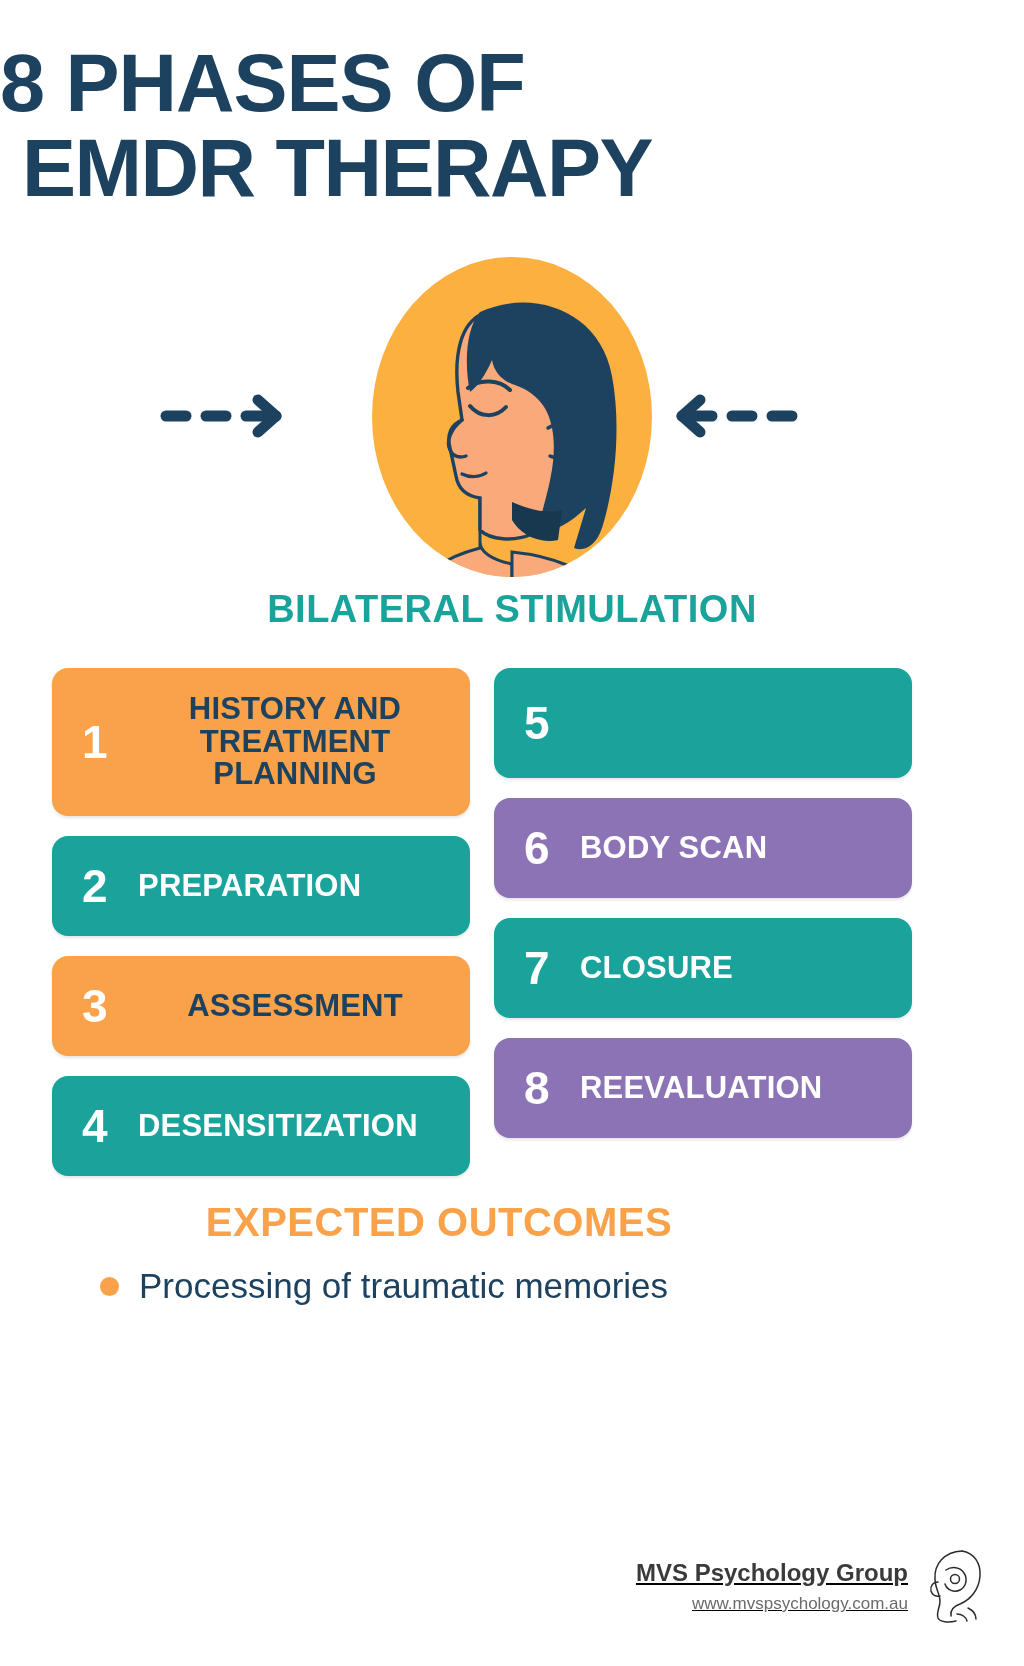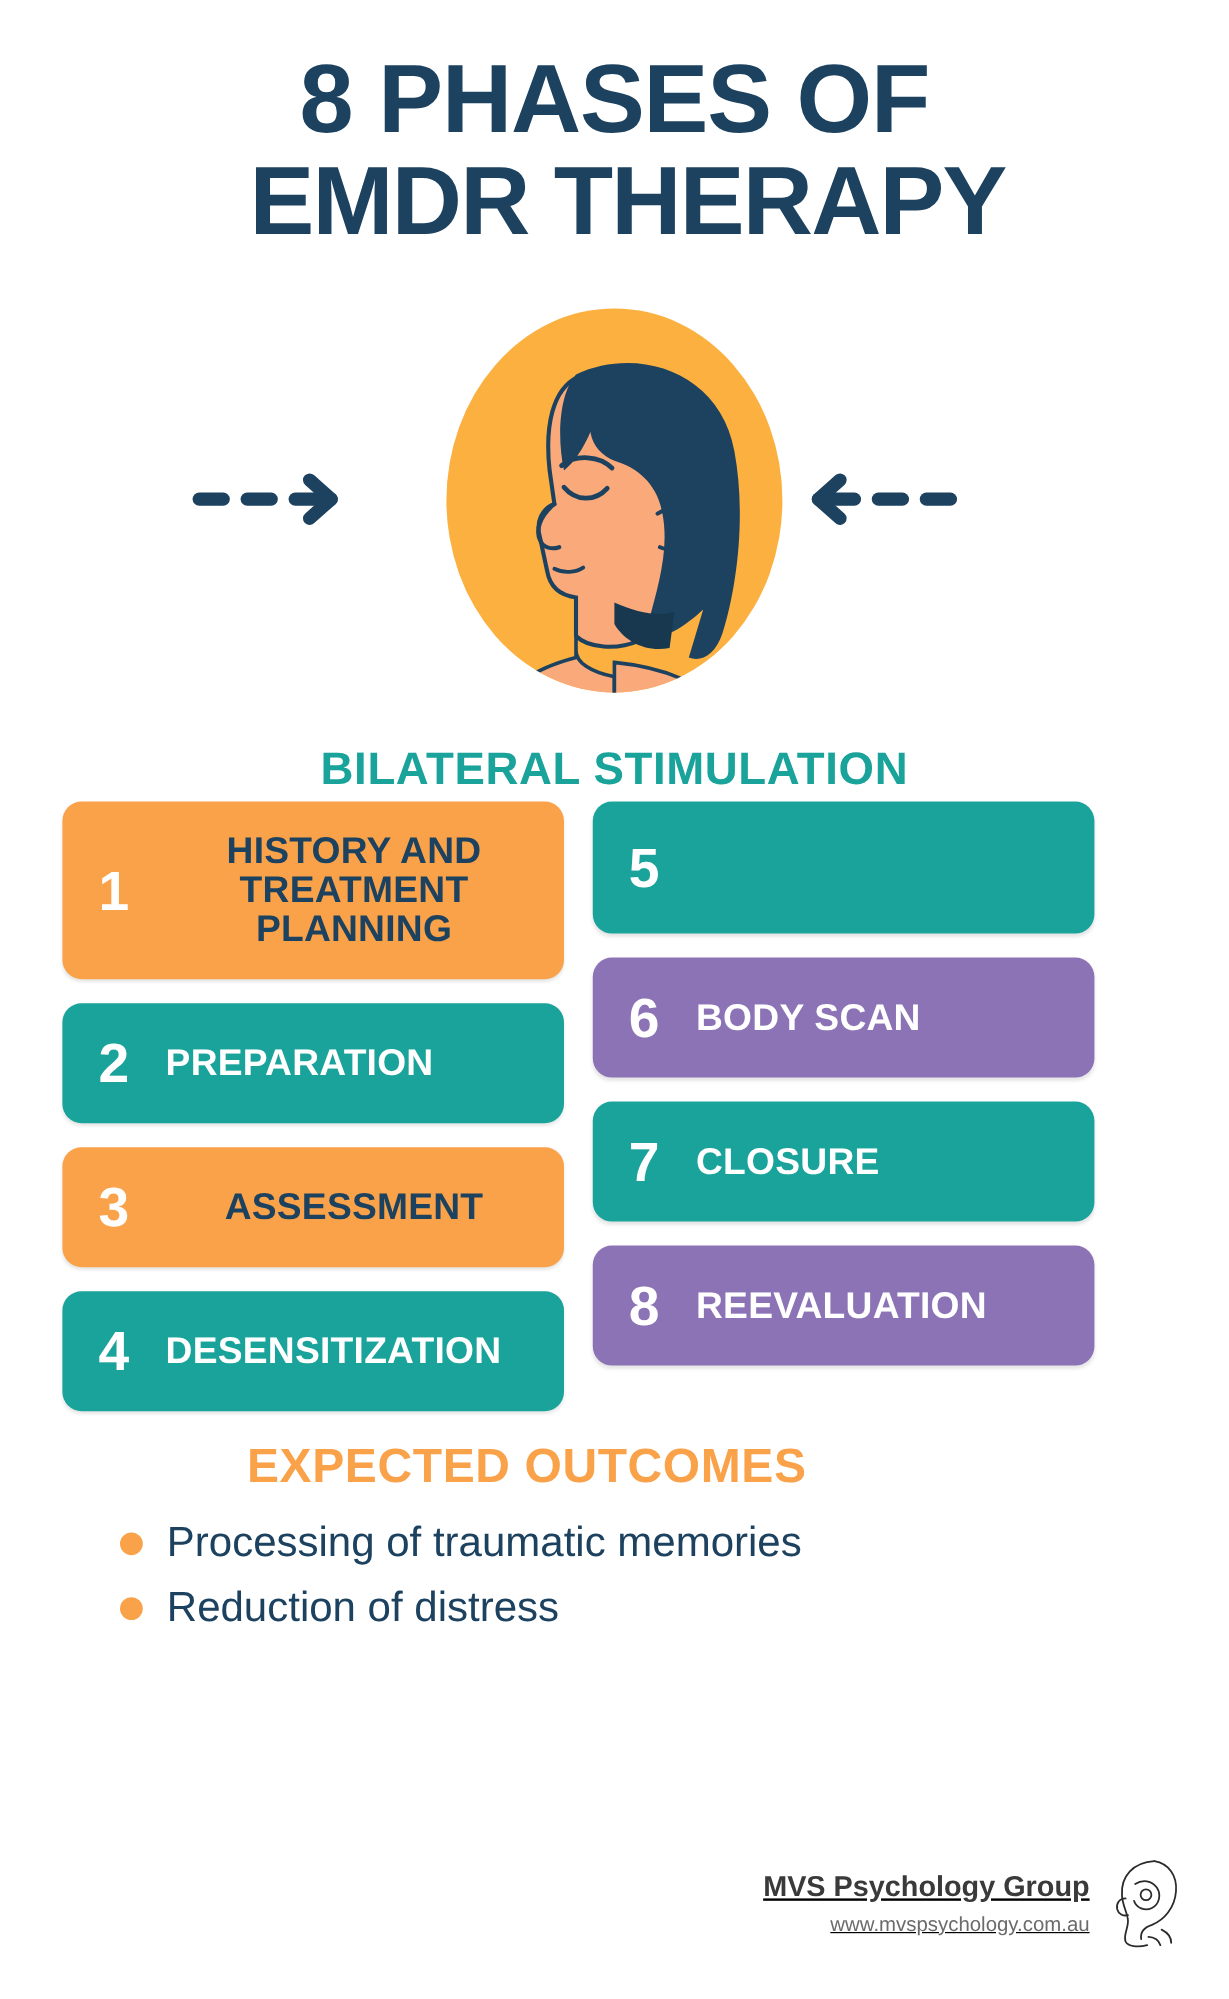--- a/index.html
+++ b/index.html
@@ -14,21 +14,20 @@
     font-family: "Liberation Sans", sans-serif;
     overflow: hidden;
   }
 
   
   .title-block {
     position: absolute;
     top: 44px;
     left: 0;
     width: 1024px;
-    text-align: center;
   }
   .title-line {
     font-family: "Liberation Sans", sans-serif;
     font-weight: bold;
     font-size: 81px;
     line-height: 0.98;
     letter-spacing: -1px;
     color: #1d4260;
     text-transform: uppercase;
     margin: 0;
@@ -66,21 +65,21 @@
     left: 50%;
     transform: translateX(-50%);
     top: 0;
     width: 300px;
     height: 340px;
   }
 
   
   .bilateral-label {
     position: absolute;
-    top: 620px;
+    top: 588px;
     left: 0;
     width: 1024px;
     text-align: center;
     font-size: 38px;
     font-weight: bold;
     letter-spacing: 0.5px;
     color: #1aa39a;
     text-transform: uppercase;
   }
 
@@ -330,24 +329,20 @@
 
   </div>
 </div>
 
 <div class="outcomes">
   <div class="outcomes-title">EXPECTED OUTCOMES</div>
   <ul class="outcome-list">
     <li class="outcome-item">
       <span class="bullet"></span>
       <span class="outcome-text">Processing of traumatic memories</span>
-    </li>
-    <li class="outcome-item">
-      <span class="bullet"></span>
-      <span class="outcome-text">Reduction of distress</span>
     </li>
   </ul>
 </div>
 
 <div class="footer">
   <div class="footer-text">
     <div class="footer-name">MVS Psychology Group</div>
     <div class="footer-url">www.mvspsychology.com.au</div>
   </div>
   <div class="footer-logo">

